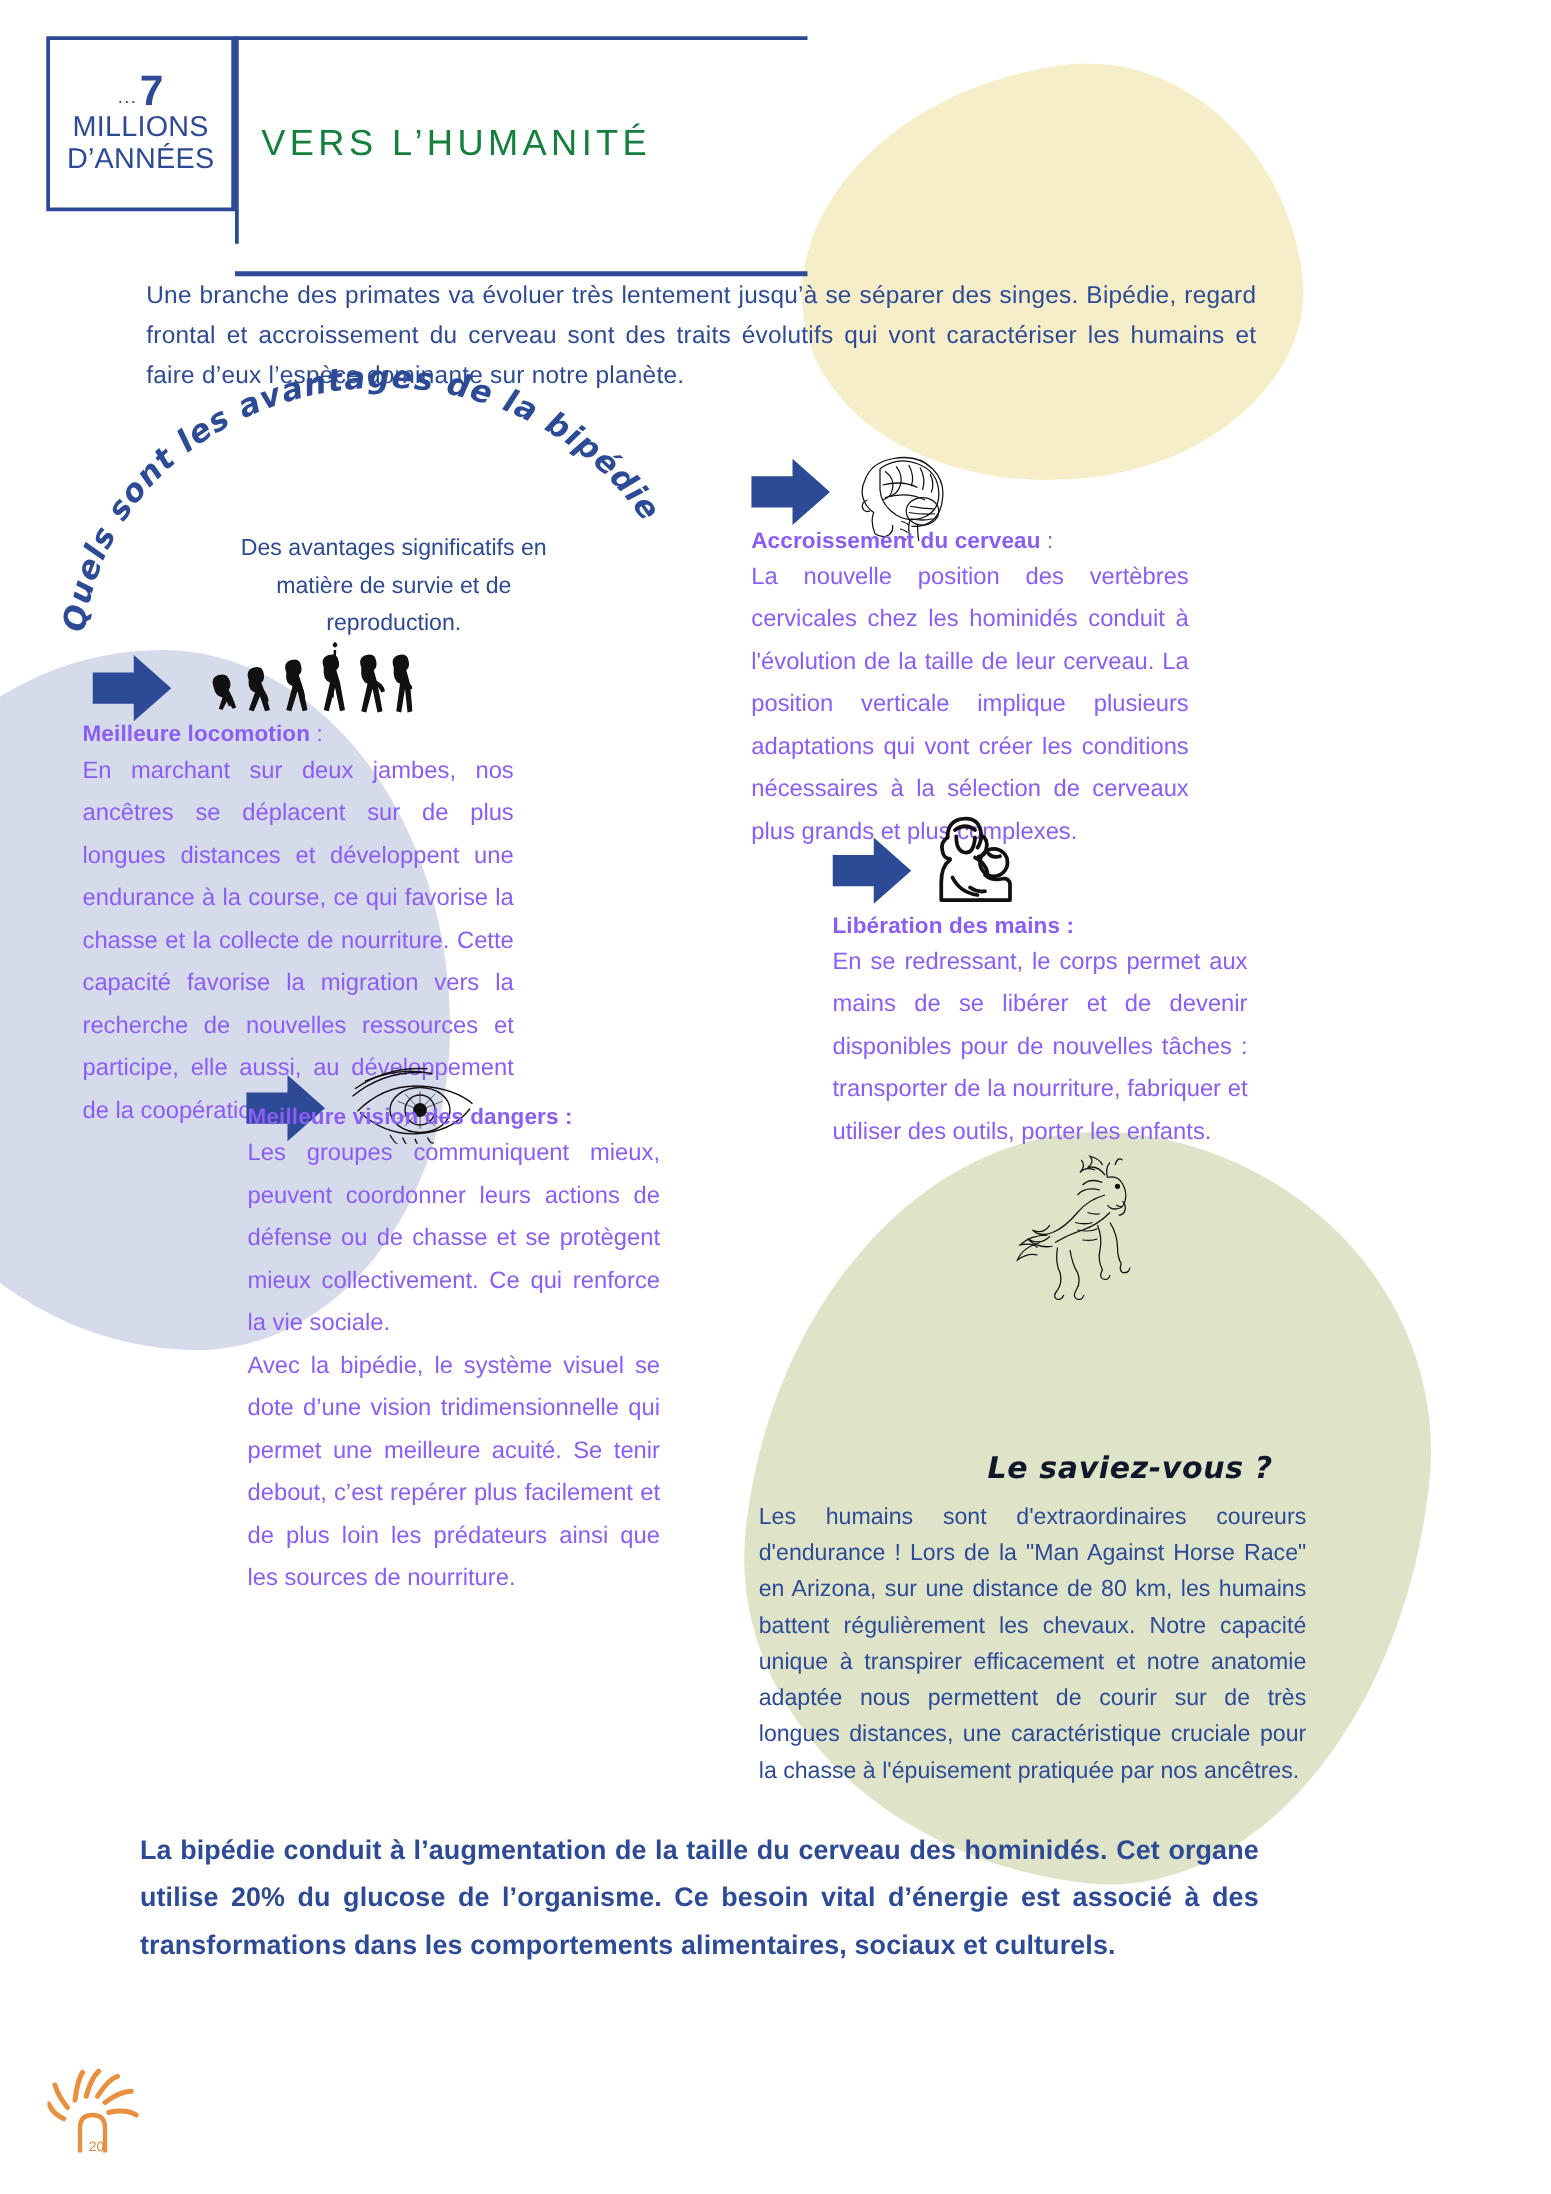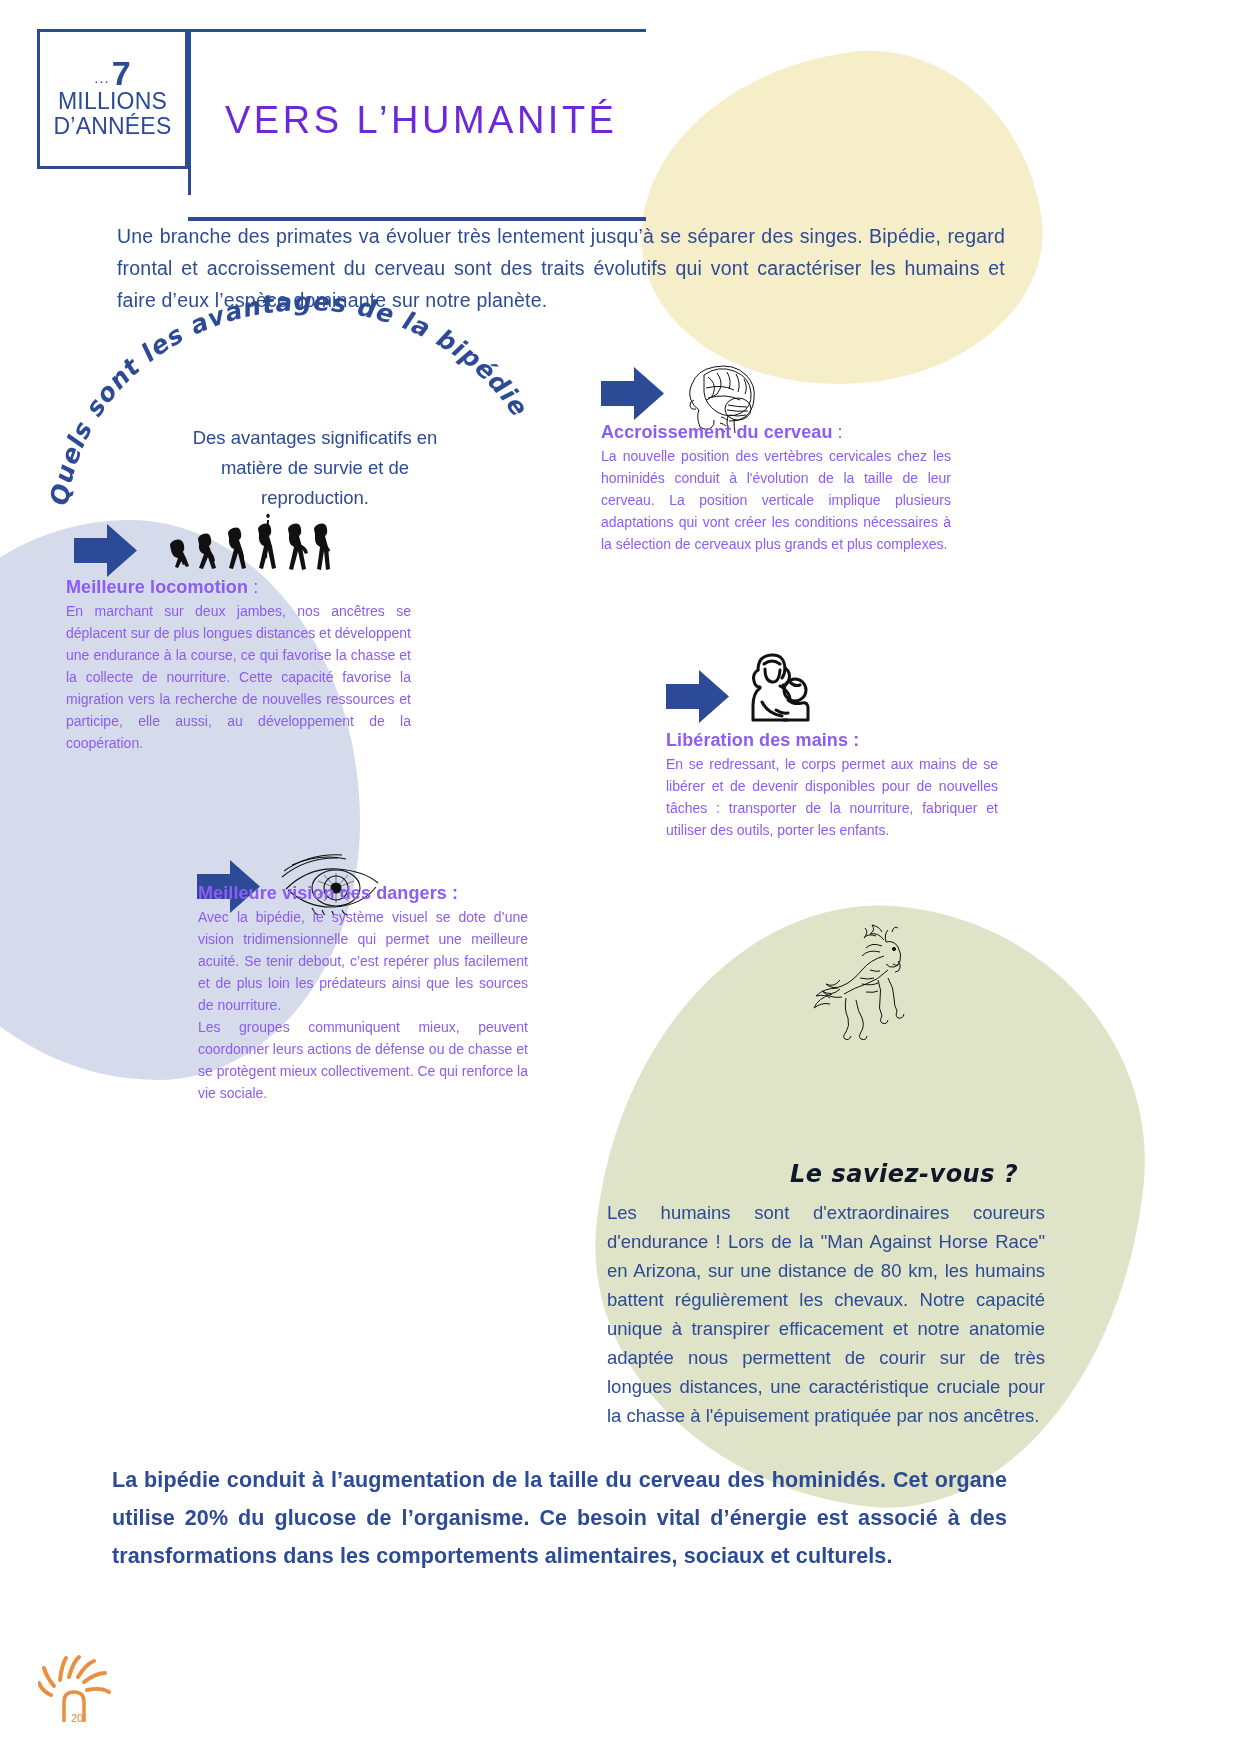--- a/index.html
+++ b/index.html
@@ -60,22 +60,22 @@
   .hb-num-row { display: flex; align-items: flex-end; gap: 2px; }
   .hb-dots { font-size: 15px; line-height: 1; padding-bottom: 4px; letter-spacing: 1px; }
   .hb-l1 { font-size: 23px; letter-spacing: 0.2px; line-height: 1.05; }
   .hb-l2 { font-size: 23px; letter-spacing: 0.2px; line-height: 1.15; }
 
   .header-vline {
     position: absolute; left: 151px; top: 0;
     width: 3px; height: 166px; background: #2c4a96;
   }
   .header-title {
-    position: absolute; left: 188px; top: 70px;
-    font-size: 38px; color: #6d28d9;
+    position: absolute; left: 172px; top: 70px;
+    font-size: 29px; color: #15803d;
     letter-spacing: 3.5px; font-weight: 400;
     white-space: nowrap;
   }
   .header-hline {
     position: absolute; left: 151px; top: 188px;
     width: 458px; height: 4px; background: #2c4a96;
   }
   .header-topline {
     position: absolute; left: 151px; top: 0;
     width: 458px; height: 3px; background: #2c4a96;
@@ -105,21 +105,21 @@
     text-align: center;
   }
 
   .section { position: absolute; color: #8b5cf6; }
   .sec-head {
     font-size: 18px; font-weight: bold; letter-spacing: 0.1px;
     margin-bottom: 1px; line-height: 24px;
   }
   .sec-head .thin { font-weight: 400; }
   .sec-body {
-    font-size: 14px; line-height: 22px; text-align: justify;
+    font-size: 19px; line-height: 34px; text-align: justify;
   }
 
   
   .arrow { position: absolute; }
   .arrow svg { display: block; }
 
   
   .illus { position: absolute; }
   .illus svg { display: block; }
 
@@ -254,22 +254,22 @@
           <line x1="58" y1="35" x2="58" y2="50"></line>
         <line x1="58" y1="35" x2="46" y2="22"></line>
           <line x1="58" y1="35" x2="70" y2="22"></line>
         <line x1="58" y1="35" x2="46" y2="48"></line>
           <line x1="58" y1="35" x2="70" y2="48"></line>
       </g>
     </svg>
   </div>
   <div class="section layer" style="left:198px; top:881px; width:330px;">
     <div class="sec-head">Meilleure vision des dangers :</div>
+    <div class="sec-body">Les groupes communiquent mieux, peuvent coordonner leurs actions de défense ou de chasse et se protègent mieux collectivement. Ce qui renforce la vie sociale.</div>
     <div class="sec-body">Avec la bipédie, le système visuel se dote d’une vision tridimensionnelle qui permet une meilleure acuité. Se tenir debout, c’est repérer plus facilement et de plus loin les prédateurs ainsi que les sources de nourriture.</div>
-    <div class="sec-body">Les groupes communiquent mieux, peuvent coordonner leurs actions de défense ou de chasse et se protègent mieux collectivement. Ce qui renforce la vie sociale.</div>
   </div>
 
   <div class="arrow layer" style="left:601px; top:367px;">
     <svg width="63" height="53" viewBox="0 0 63 53">
       <path d="M0 14 H33 V0 L63 26.5 L33 53 V39 H0 Z" fill="#2c4a96"></path>
     </svg>
   </div>
   <div class="illus layer" style="left:672px; top:355px;">
     <svg width="100" height="78" viewBox="0 0 100 78">
       <g fill="none" stroke="#111" stroke-width="1">

